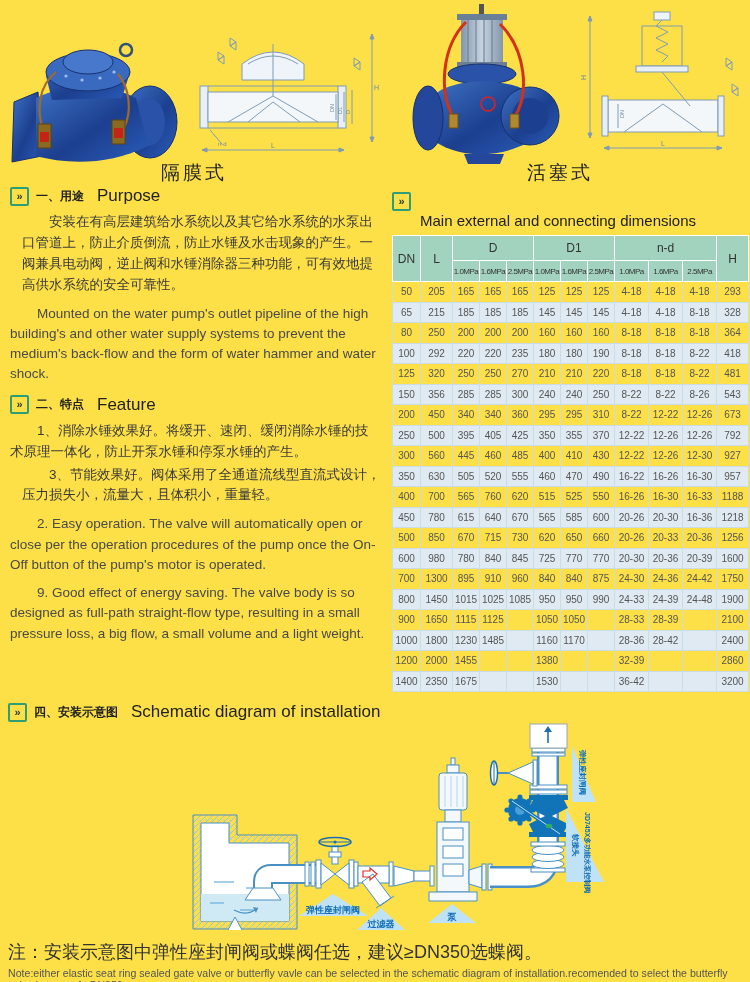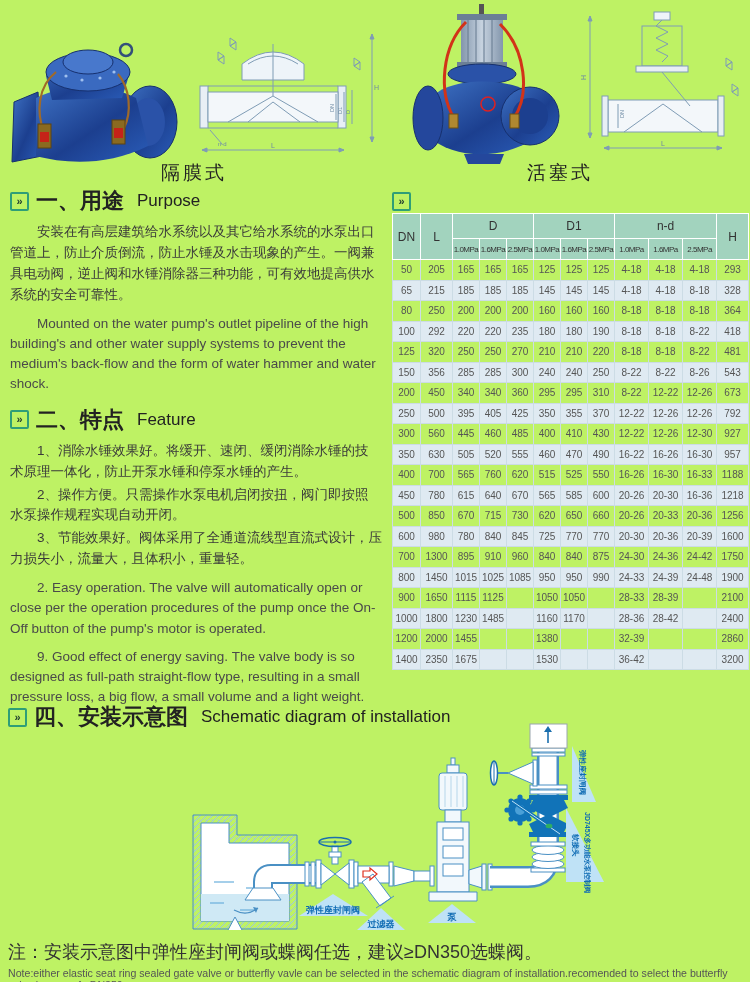--- a/index.html
+++ b/index.html
@@ -1,28 +1,28 @@
 <!DOCTYPE html>
 <html><head>
 <meta charset="utf-8">
 <style>
   html,body{margin:0;padding:0;background:#fff;}
-  #page{position:relative;width:750px;height:982px;background:#bef264;overflow:hidden;
+  #page{position:relative;width:750px;height:982px;background:#fde047;overflow:hidden;
         font-family:"Liberation Sans",sans-serif;color:#3d3d3d;}
   .abs{position:absolute;}
   .caption{font-size:19px;letter-spacing:3px;color:#222;text-align:center;font-weight:500;}
   .sec-head{display:flex;align-items:center;gap:7px;margin:2px 0 6px 0;}
   .sec-icon{width:15px;height:15px;border:2px solid #2f9e77;border-radius:2px;
             display:inline-flex;align-items:center;justify-content:center;
             font-size:11px;line-height:1;color:#1c3a2e;font-weight:bold;flex:0 0 auto;}
-  .sec-title-cn{font-size:22px;font-weight:bold;color:#222;}
+  .sec-title-cn{font-size:12px;font-weight:bold;color:#222;}
   .sec-title-en{font-size:17px;color:#222;margin-left:6px;font-weight:normal;}
   .col-left{left:10px;top:184px;width:376px;}
   .col-right{left:392px;top:190px;width:356px;}
-  p.cn{font-size:13.5px;line-height:1.55;margin:2px 0 8px 0;text-indent:2em;color:#3a3a3a;}
+  p.cn{font-size:13.5px;line-height:1.55;margin:2px 0 8px 12px;text-indent:2em;color:#3a3a3a;}
   p.en{font-size:13.5px;line-height:1.5;margin:8px 0 10px 0;text-indent:2em;color:#4a4a4a;}
   p.item{margin:0 8px 2px 0;}
   .sub-en{font-size:15px;color:#222;margin:0 0 6px 28px;}
   table.dim{border-collapse:collapse;width:356px;table-layout:fixed;margin-top:2px;}
   table.dim th{background:#a2d3be;border:1.5px solid #fff;color:#333;font-weight:normal;
                font-size:12px;padding:0;height:24px;}
   table.dim th.sub{font-size:8px;height:20px;letter-spacing:-0.5px;}
   table.dim td{border:1px solid #ccdce5;text-align:center;font-size:10px;color:#555;
                height:19.5px;padding:0;white-space:nowrap;overflow:hidden;}
   table.dim tr.alt td{background:#dfeaf2;}
@@ -172,30 +172,30 @@
     </div>
     <p class="cn">安装在有高层建筑给水系统以及其它给水系统的水泵出口管道上，防止介质倒流，防止水锤及水击现象的产生。一阀兼具电动阀，逆止阀和水锤消除器三种功能，可有效地提高供水系统的安全可靠性。</p>
     <p class="en">Mounted on the water pump's outlet pipeline of the high building's and other water supply systems to prevent the medium's back-flow and the form of water hammer and water shock.</p>
 
     <div class="sec-head">
       <span class="sec-icon">»</span>
       <span class="sec-title-cn">二、特点</span>
       <span class="sec-title-en">Feature</span>
     </div>
     <p class="cn item">1、消除水锤效果好。将缓开、速闭、缓闭消除水锤的技术原理一体化，防止开泵水锤和停泵水锤的产生。</p>
-    <p class="cn item">2、操作方便。只需操作水泵电机启闭按扭，阀门即按照水泵操作规程实现自动开闭。</p>
     <p class="cn">3、节能效果好。阀体采用了全通道流线型直流式设计，压力损失小，流量大，且体积小，重量轻。</p>
     <p class="en item">2. Easy operation. The valve will automatically open or close per the operation procedures of the pump once the On-Off button of the pump's motor is operated.</p>
     <p class="en">9. Good effect of energy saving. The valve body is so designed as full-path straight-flow type, resulting in a small pressure loss, a big flow, a small volume and a light weight.</p>
   </div>
 
   <div class="abs col-right">
     <div class="sec-head" style="margin-bottom:1px">
       <span class="sec-icon">»</span>
     </div>
+    <div class="sub-en">Main external and connecting dimensions</div>
 
     <table class="dim">
       <colgroup>
         <col style="width:28px">
           <col style="width:32px">
         <col style="width:27px">
           <col style="width:27px">
           <col style="width:27px">
         <col style="width:27px">
           <col style="width:27px">

